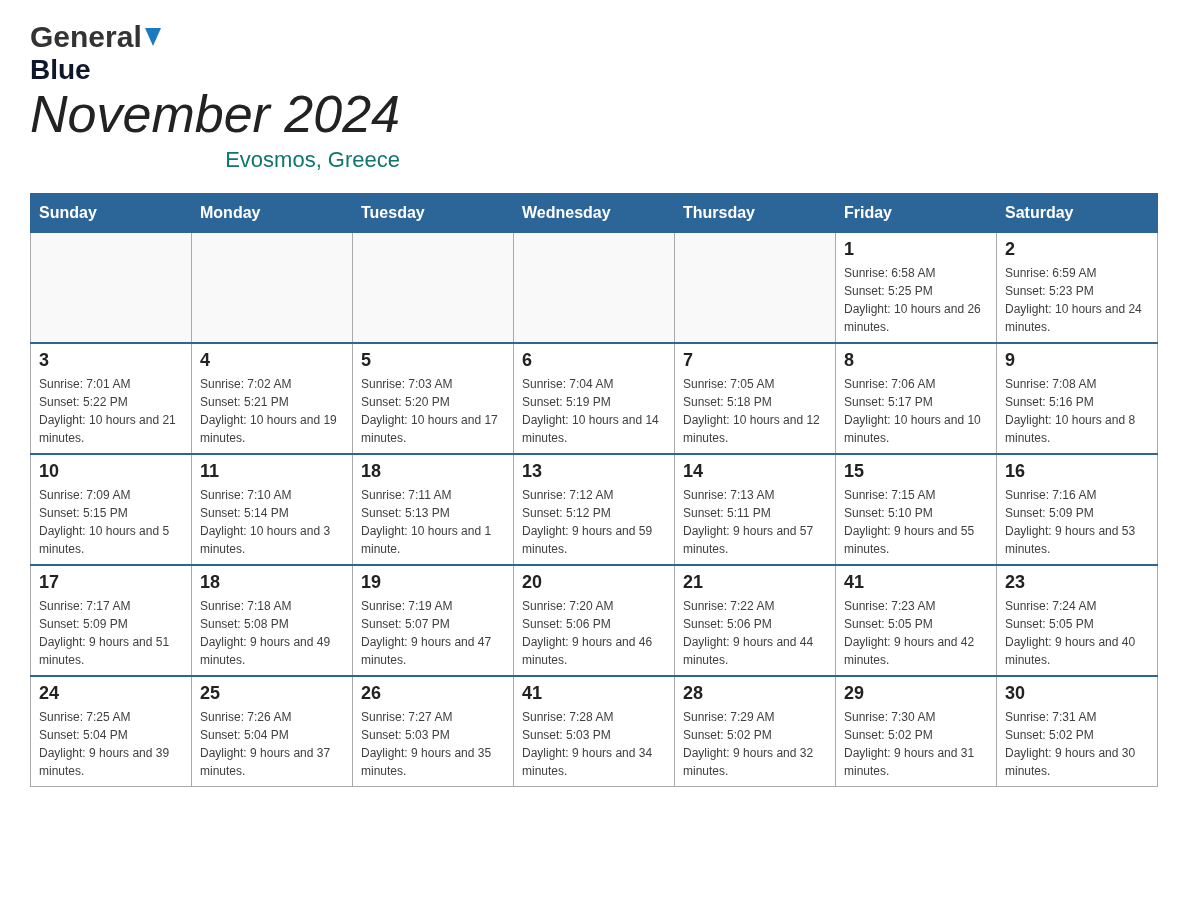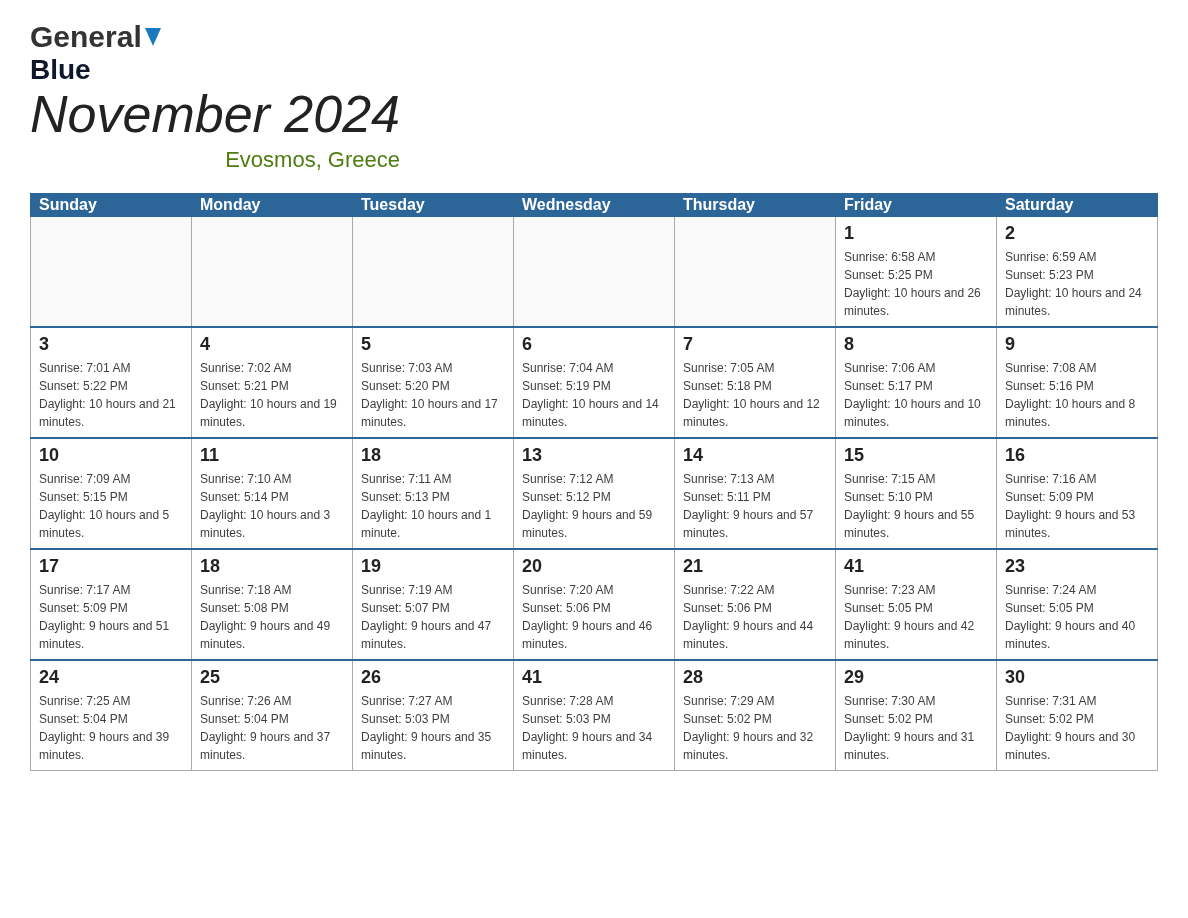--- a/index.html
+++ b/index.html
@@ -27,34 +27,34 @@
     }
     .month-title {
       font-size: 52px;
       font-weight: normal;
       color: #222;
       line-height: 1.1;
       font-style: italic;
     }
     .location-title {
       font-size: 22px;
-      color: #4d7c0f;
+      color: #0f766e;
       margin-top: 4px;
     }
     .calendar-table {
       width: 100%;
       border-collapse: collapse;
       border: 1px solid #999;
     }
     .calendar-table th {
       background-color: #2c6699;
       color: white;
       font-size: 16px;
       font-weight: bold;
-      padding: 2px 8px;
+      padding: 10px 8px;
       text-align: left;
       border: 1px solid #2c6699;
     }
     .calendar-table td {
       border: 1px solid #aaa;
       vertical-align: top;
       padding: 6px 8px;
       width: calc(100% / 7);
       min-height: 110px;
       height: 110px;

